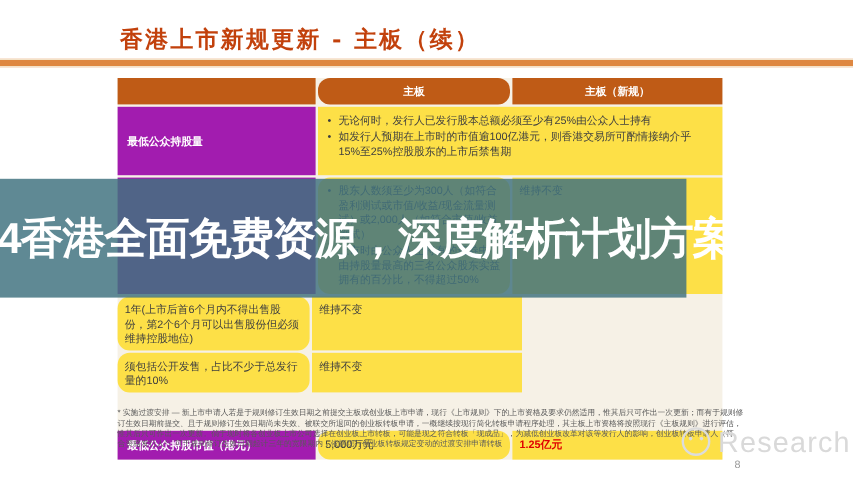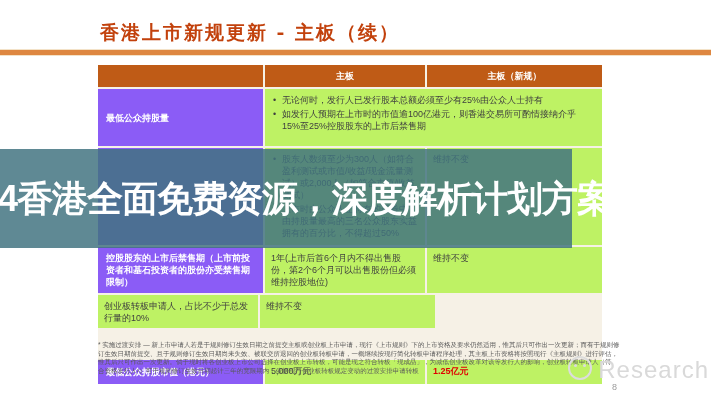--- a/index.html
+++ b/index.html
@@ -20,33 +20,33 @@
   }
   
   .rules-table{
     position:absolute;left:98px;top:65px;width:504px;
     background:#f6f1e6;
     font-size:9px;line-height:12px;color:#3f3f3f;
   }
   .t-row{display:flex;gap:2px;margin-bottom:2px;}
   .cell{box-sizing:border-box;}
   .c1{width:165px;flex:0 0 165px;}
-  .c2{width:160px;flex:0 0 160px;}
+  .c2{width:160px;flex:0 0 160px;border-radius:10px;}
   .c3{width:175px;flex:0 0 175px;}
   .c23{width:337px;flex:0 0 337px;}
   .head{
     background:#bf5b16;color:#ffffff;font-weight:bold;text-align:center;
     height:22px;display:flex;align-items:center;justify-content:center;
   }
   .label{
-    background:#8b5cf6;color:#ffffff;font-weight:bold;
+    background:#a21caf;color:#ffffff;font-weight:bold;
     padding:5px 8px;display:flex;align-items:center;
   }
   .label.top{align-items:flex-start;}
-  .content{background:#bef264;padding:5px 8px 4px 6px;}
+  .content{background:#fde047;padding:5px 8px 4px 6px;}
   .bullets{margin:0;padding-left:11px;list-style:none;}
   .bullets li{position:relative;margin-bottom:2px;}
   .bullets li::before{content:"•";position:absolute;left:-9px;top:0;color:#3f3f3f;}
   .red-link{color:#e00000;font-weight:bold;}
   
   .footnote{
     position:absolute;left:98px;top:341px;width:604px;
     font-size:6.5px;line-height:8.5px;color:#5a5a5a;
   }
   
@@ -106,27 +106,26 @@
     <div class="cell c2 content">
       <ul class="bullets">
         <li>股东人数须至少为300人（如符合盈利测试或市值/收益/现金流量测试）或2,000人（如符合市值/收益测试）</li>
         <li>上市时由公众人士持有的证券中，由持股量最高的三名公众股东实益拥有的百分比，不得超过50%</li>
       </ul>
     </div>
     <div class="cell c3 content">维持不变</div>
   </div>
 
   <div class="t-row" style="min-height:40px;">
-    <div class="cell c1 label top">控股股东的上市后禁售期（上市前投资者和基石投资者的股份亦受禁售期限制）</div>
     <div class="cell c2 content">1年(上市后首6个月内不得出售股份，第2个6个月可以出售股份但必须维持控股地位)</div>
     <div class="cell c3 content">维持不变</div>
   </div>
 
   <div class="t-row" style="min-height:28px;">
-    <div class="cell c2 content">创业板转板申请人，占比不少于总发行量的10%</div>
+    <div class="cell c2 content">须包括公开发售，占比不少于总发行量的10%</div>
     <div class="cell c3 content">维持不变</div>
   </div>
 
   <div class="t-row" style="min-height:24px;margin-bottom:0;margin-top:32px;">
     <div class="cell c1 label">最低公众持股市值（港元）</div>
     <div class="cell c2 content">5,000万元</div>
     <div class="cell c3 content">
       <span class="red-link">1.25亿元</span>
     </div>
   </div>

